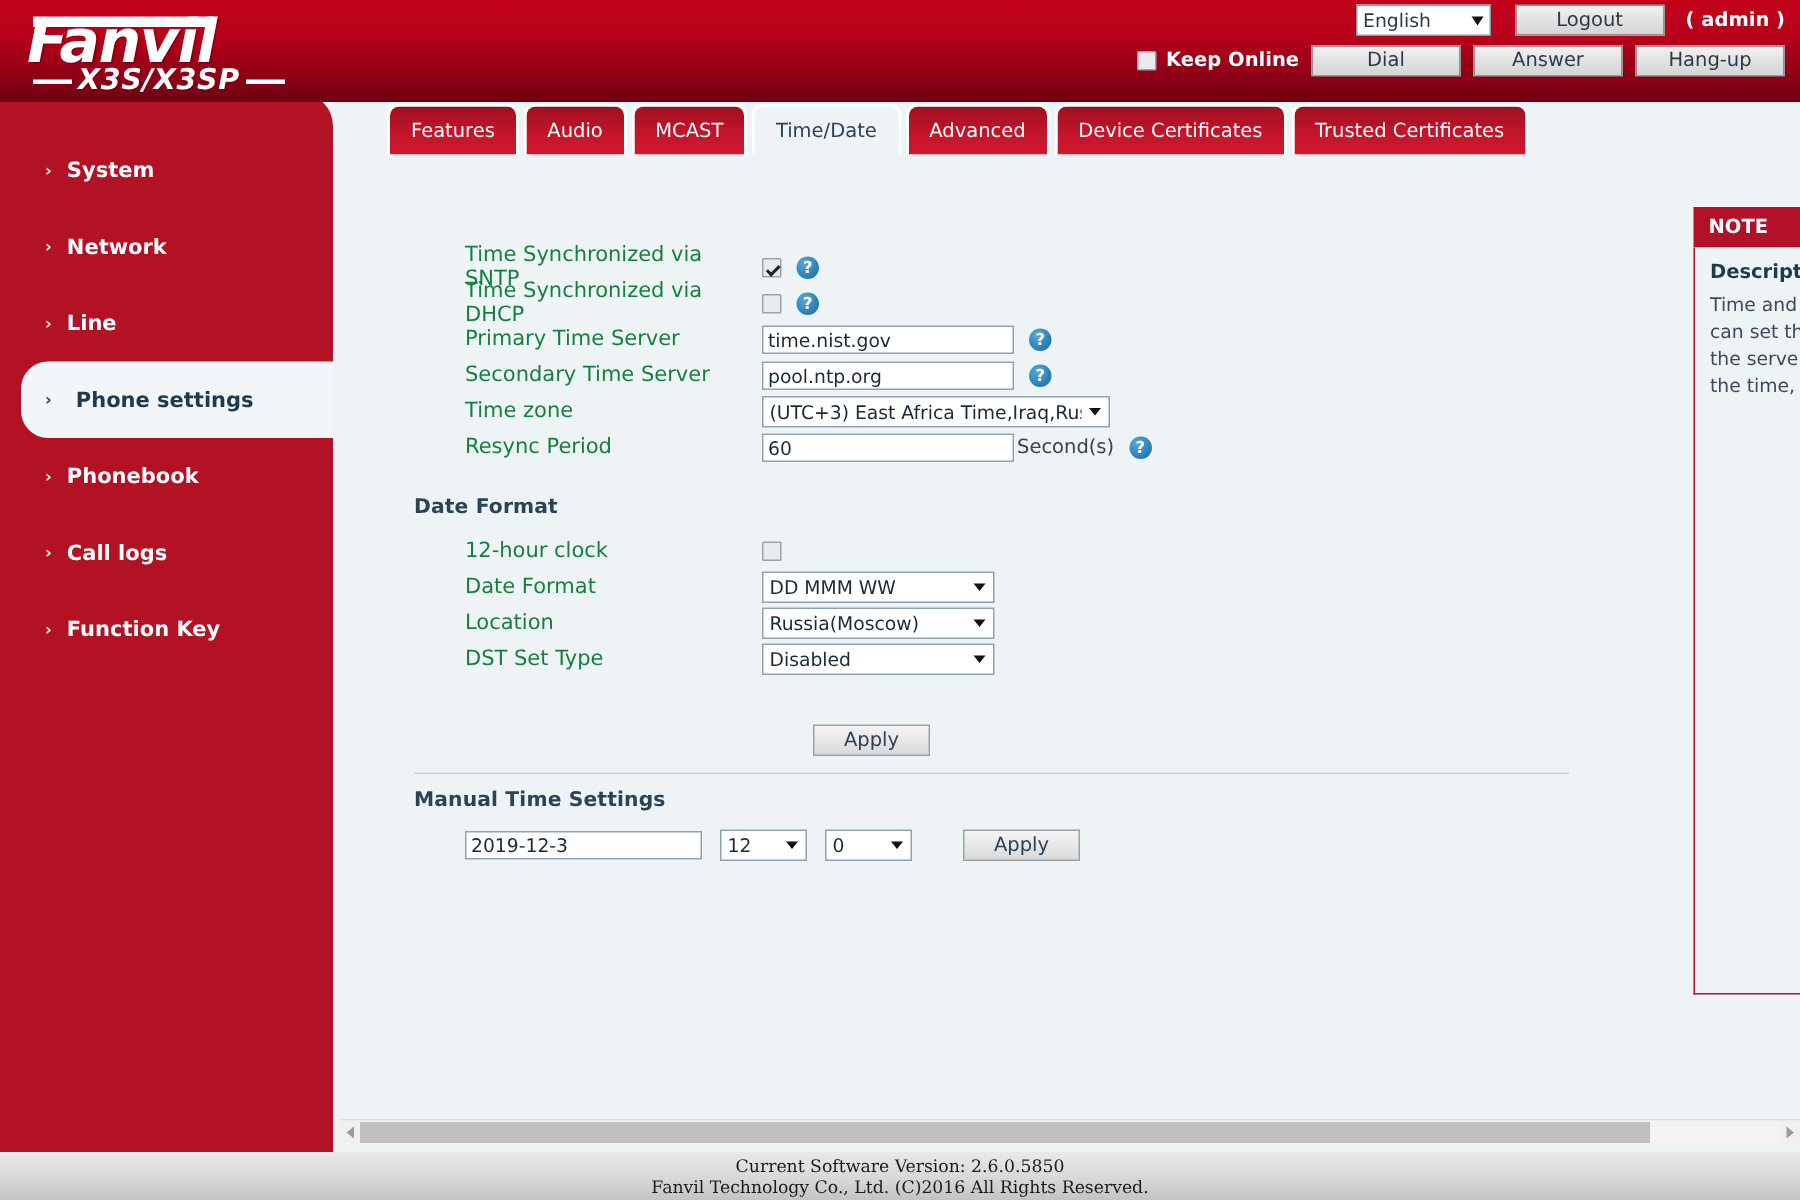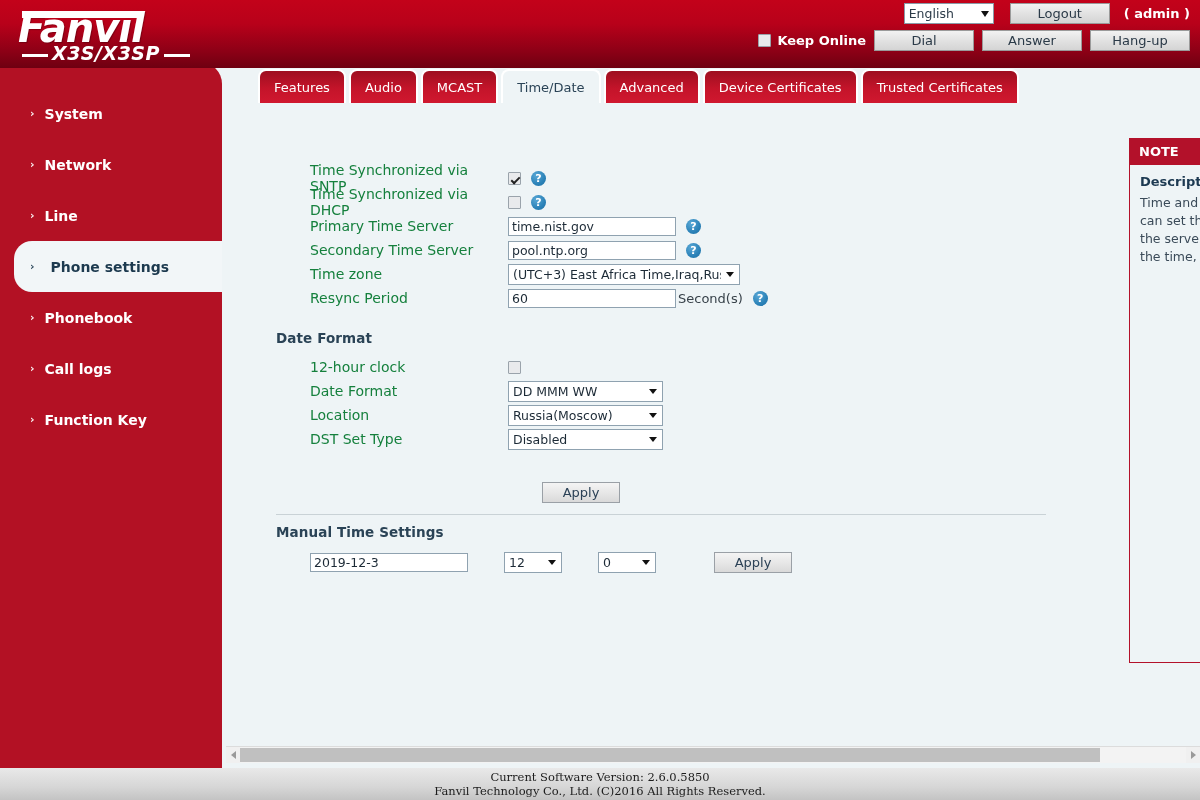--- a/index.html
+++ b/index.html
@@ -437,21 +437,21 @@
     </div>
 
     <div style="margin-top:31px; padding-left:266px;">
       <button class="btn">Apply</button>
     </div>
 
     <div class="divider"></div>
 
     <div class="section-title">Manual Time Settings</div>
 
-    <div class="frow" style="height:26px; padding-left:34px;gap:24px;">
+    <div class="frow" style="height:26px; padding-left:34px;">
       <input class="tbox date" value="2019-12-3" style="">
       <span class="selbox" style="margin-left:12px;">
         <select class="sbox small">
           <option>12</option>
         </select>
         <span class="arrow2"></span>
       </span>
       <span class="selbox" style="margin-left:12px;">
         <select class="sbox small">
           <option>0</option>

